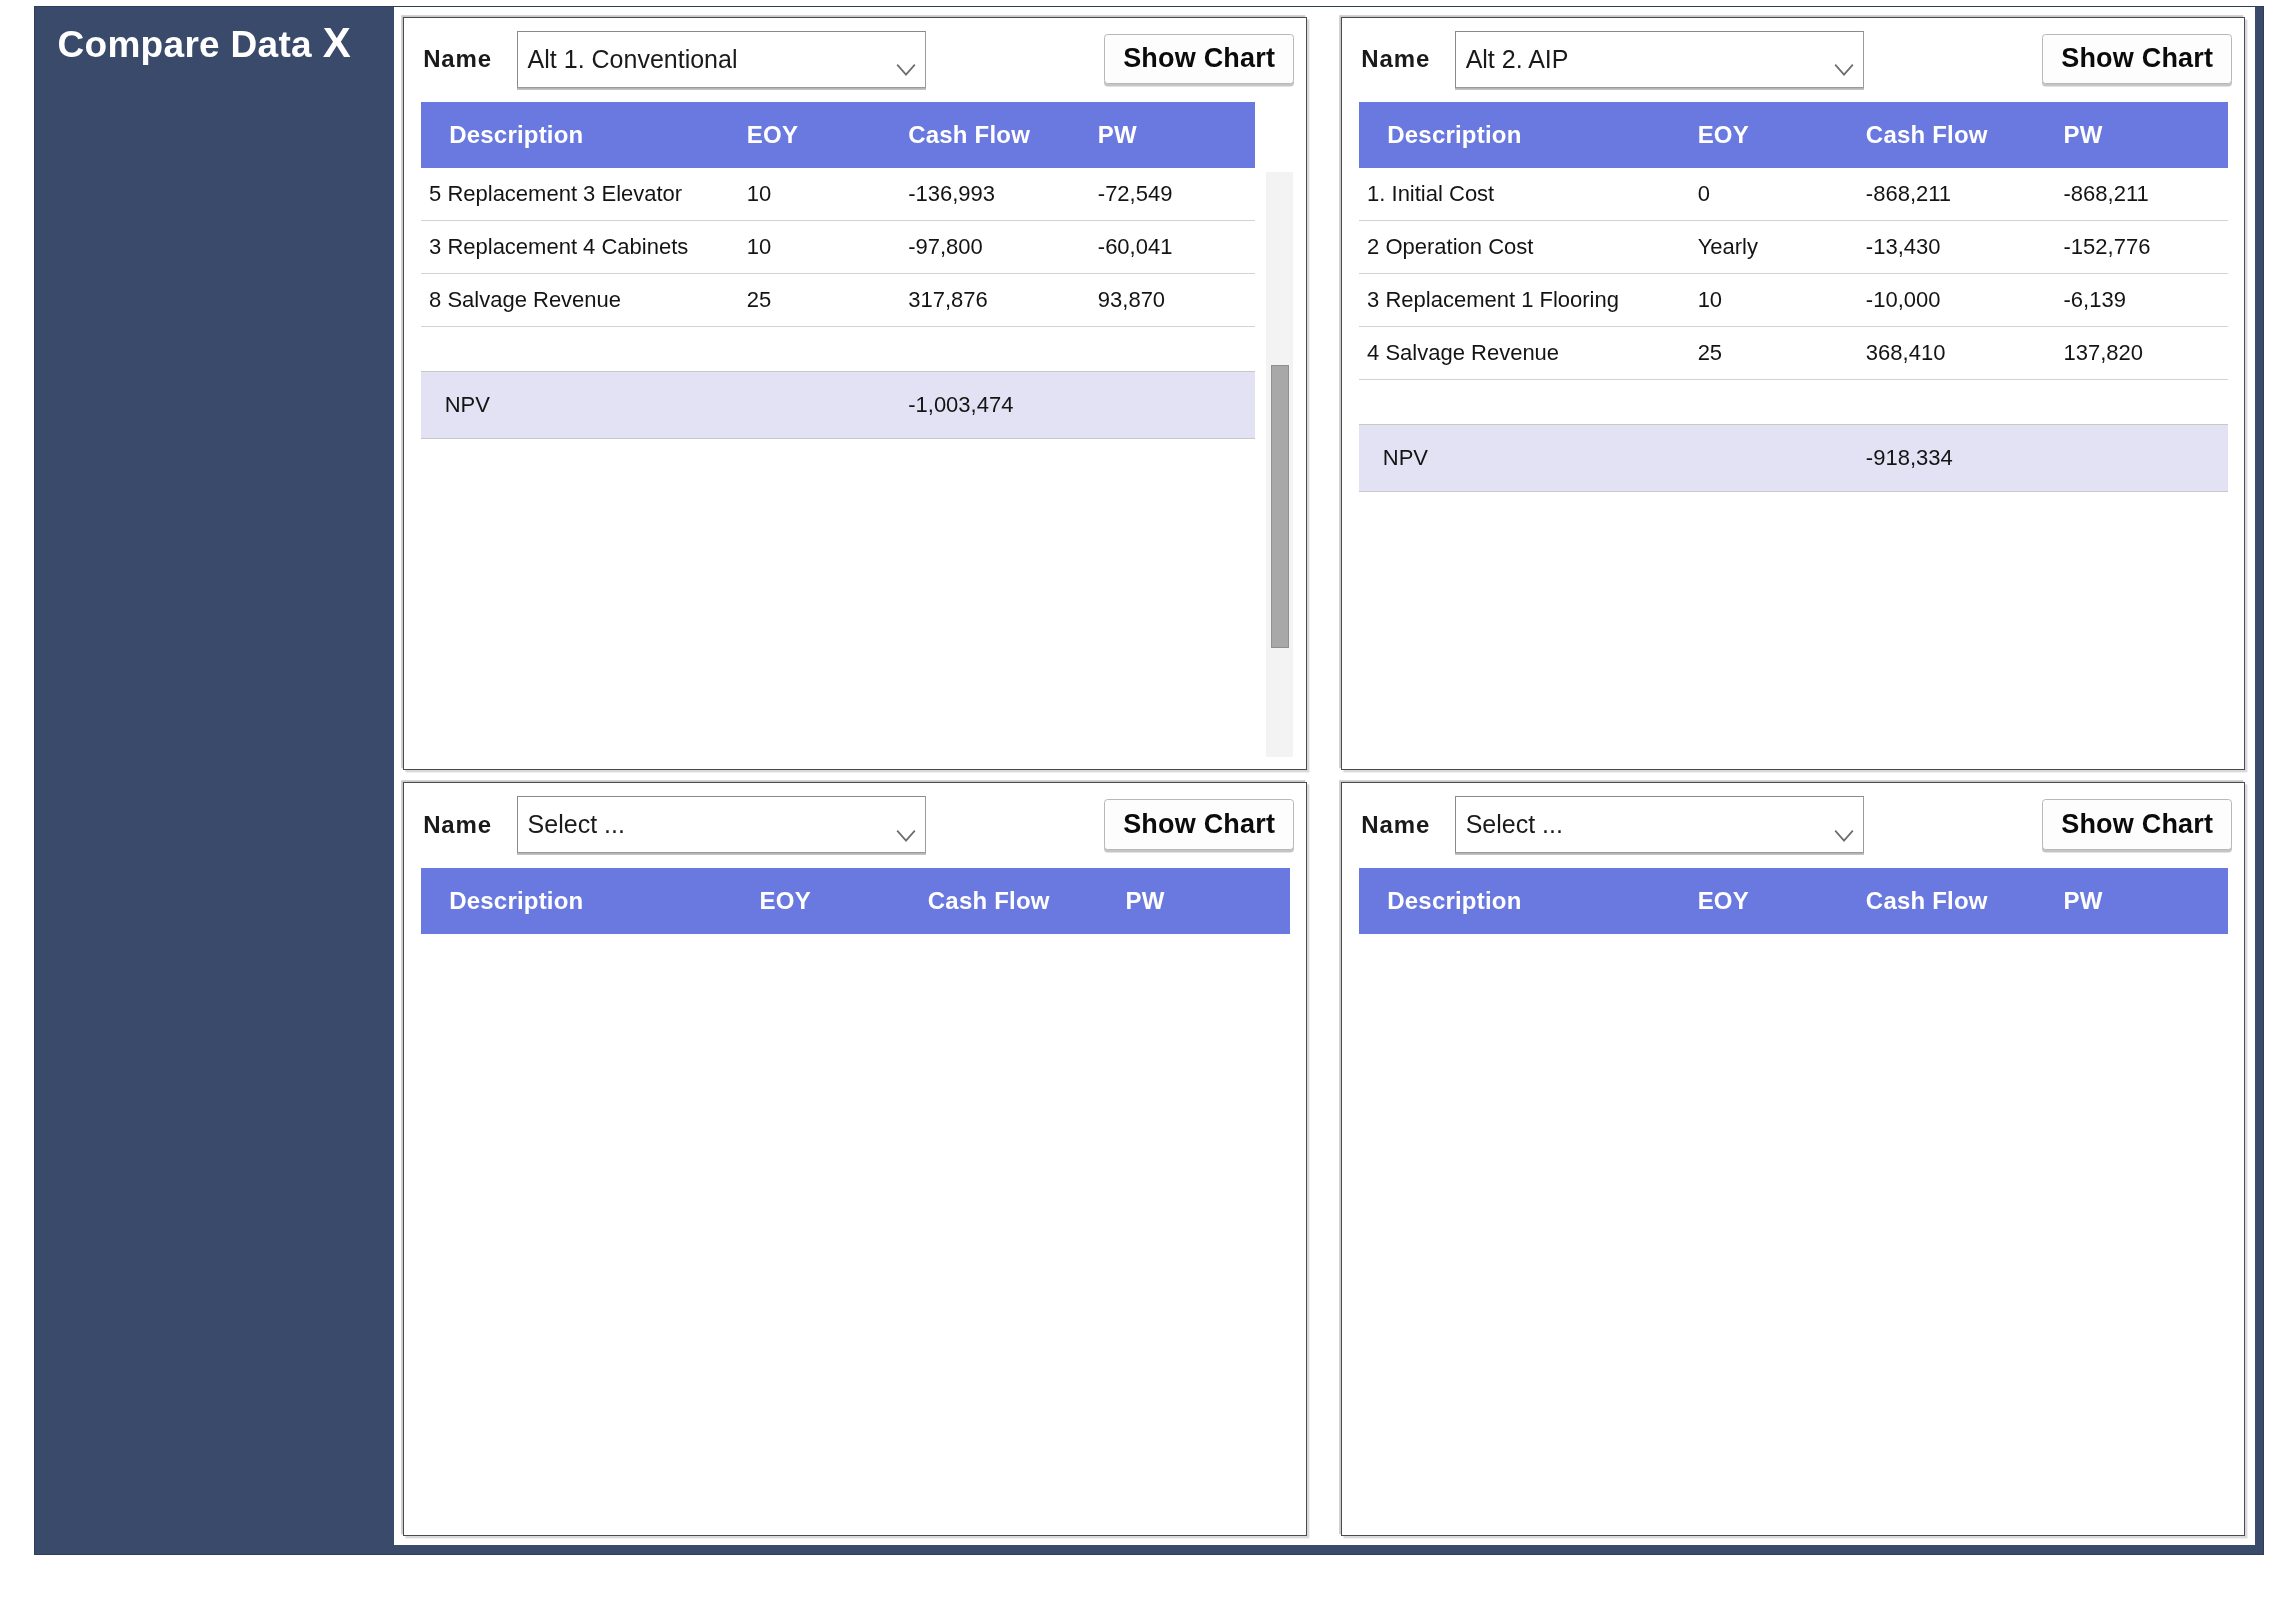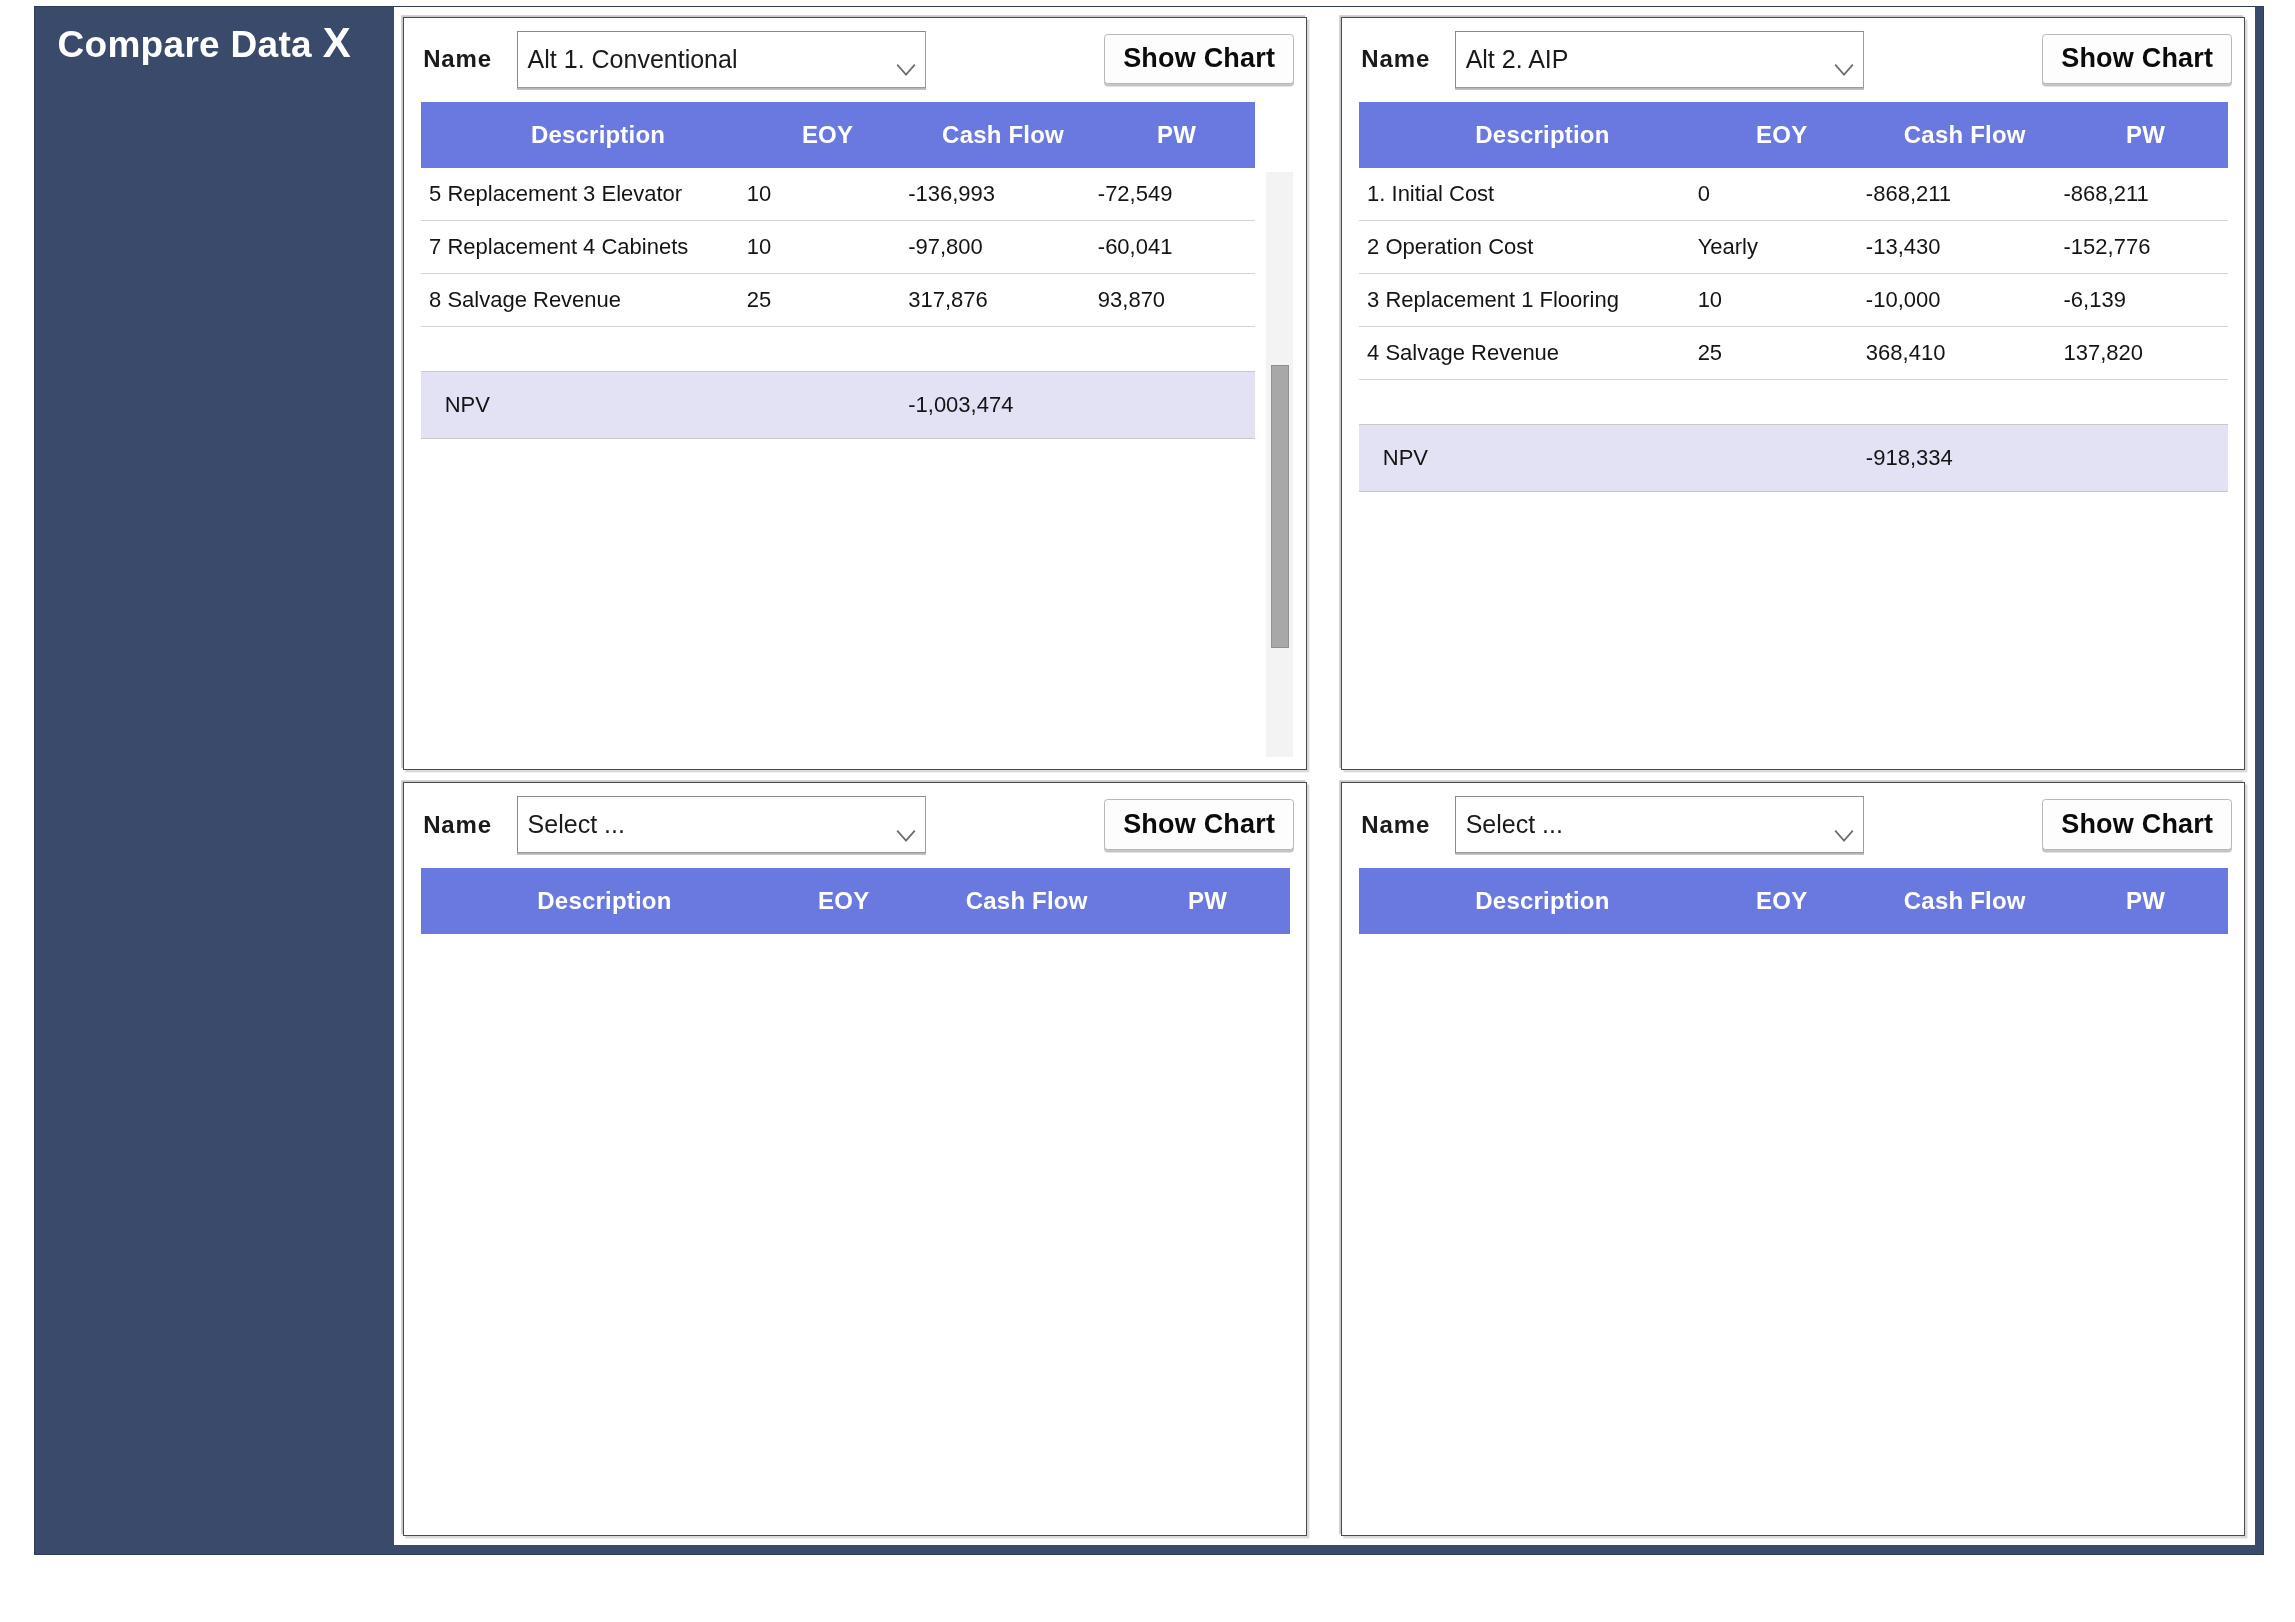--- a/index.html
+++ b/index.html
@@ -163,21 +163,21 @@
   table.dt {
     width: 100%;
     border-collapse: collapse;
     table-layout: fixed;
   }
   table.dt th {
     background: #6a79e0;
     color: #ffffff;
     font-size: 24px;
     font-weight: bold;
-    text-align: center;
+    text-align: left;
     padding: 19px 0 19px 0;
     letter-spacing: 0.2px;
   }
   table.dt th.c-desc { padding-left: 28.5px; width: 37%; }
   table.dt th.c-eoy  { width: 20%; }
   table.dt th.c-cf   { width: 23.5%; }
   table.dt th.c-pw   { width: 19.5%; }
 
   table.dt td {
     font-size: 22px;
@@ -257,21 +257,21 @@
                 </tr>
               </thead>
               <tbody>
                 <tr>
                   <td class="c-desc">5 Replacement 3  Elevator</td>
                   <td class="c-eoy">10</td>
                   <td class="c-cf">-136,993</td>
                   <td class="c-pw">-72,549</td>
                 </tr>
                 <tr>
-                  <td class="c-desc">7 Replacement 4  Cabinets</td>
+                  <td class="c-desc">3 Replacement 4  Cabinets</td>
                   <td class="c-eoy">10</td>
                   <td class="c-cf">-97,800</td>
                   <td class="c-pw">-60,041</td>
                 </tr>
                 <tr>
                   <td class="c-desc">8 Salvage Revenue</td>
                   <td class="c-eoy">25</td>
                   <td class="c-cf">317,876</td>
                   <td class="c-pw">93,870</td>
                 </tr>

